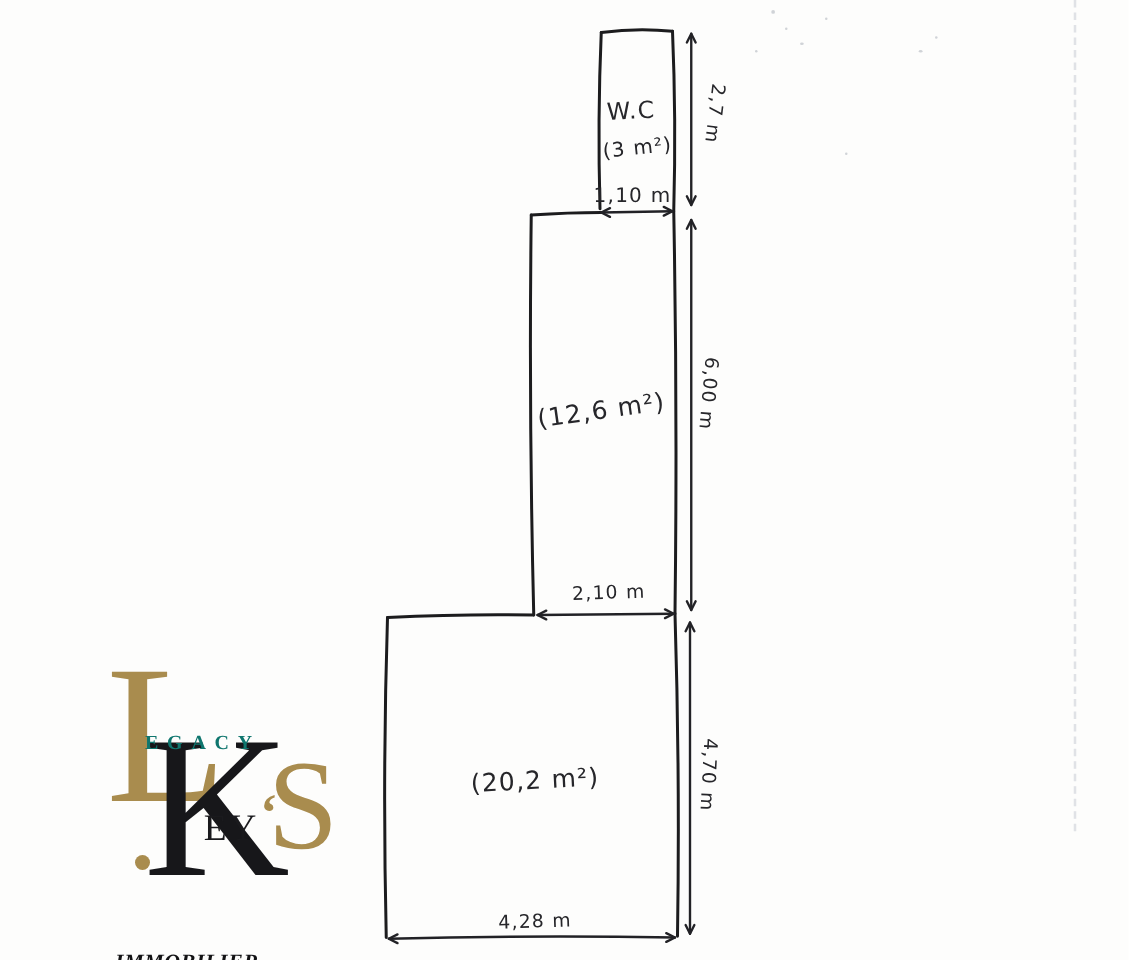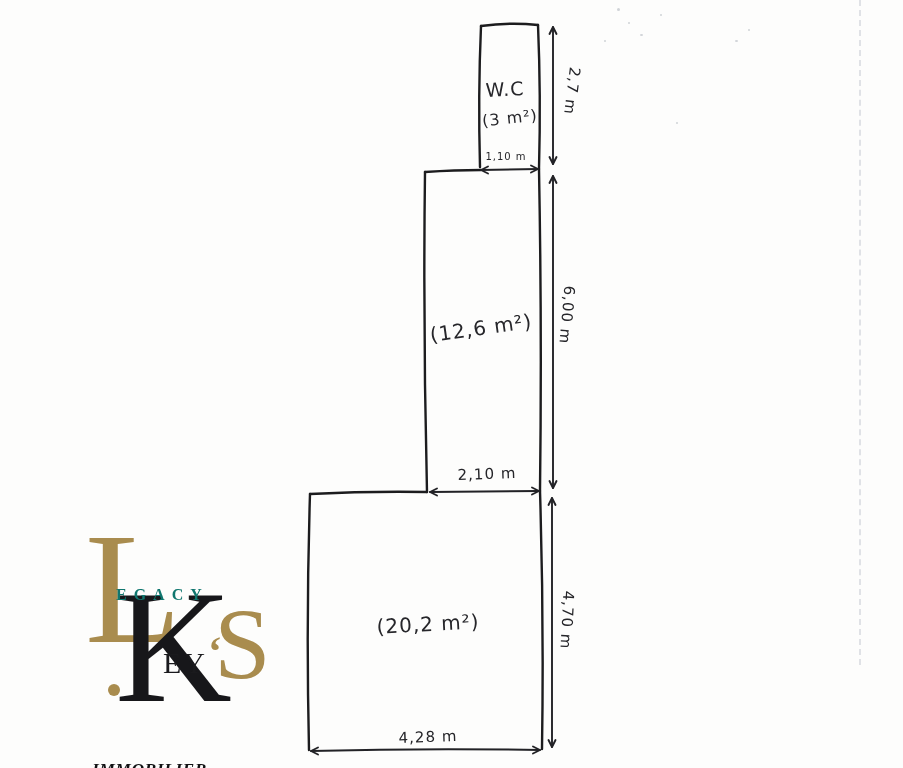--- a/index.html
+++ b/index.html
@@ -100,21 +100,21 @@
       <path d="M549.5,481 L553,488 L556.5,481"></path>
 
       <path d="M552,498 L552,747"></path>
       <path d="M548.5,505 L552,498 L555.5,505"></path>
       <path d="M548.5,740 L552,747 L555.5,740"></path>
     </g>
   </svg>
 
   <div class="lbl" style="left:505px;top:89px;font-size:19px;transform:translate(-50%,-50%) rotate(-3deg);">W.C</div>
   <div class="lbl" style="left:510px;top:118px;font-size:16px;transform:translate(-50%,-50%) rotate(-6deg);">(3 m²)</div>
-  <div class="lbl" style="left:506px;top:156px;font-size:10px;">1,10 m</div>
+  <div class="lbl" style="left:506px;top:156px;font-size:16px;">1,10 m</div>
   <div class="lbl rot" style="left:572px;top:91px;font-size:15px;transform:translate(-50%,-50%) rotate(97deg);">2,7 m</div>
 
   <div class="lbl" style="left:481px;top:328px;font-size:20px;transform:translate(-50%,-50%) rotate(-8deg);">(12,6 m²)</div>
   <div class="lbl" style="left:487px;top:474px;font-size:15px;transform:translate(-50%,-50%) rotate(-2deg);">2,10 m</div>
   <div class="lbl rot" style="left:567px;top:315px;font-size:15px;transform:translate(-50%,-50%) rotate(95deg);">6,00 m</div>
 
   <div class="lbl" style="left:428px;top:624px;font-size:20px;transform:translate(-50%,-50%) rotate(-3deg);">(20,2 m²)</div>
   <div class="lbl" style="left:428px;top:737px;font-size:15px;transform:translate(-50%,-50%) rotate(-2deg);">4,28 m</div>
   <div class="lbl rot" style="left:567px;top:620px;font-size:15px;transform:translate(-50%,-50%) rotate(93deg);">4,70 m</div>
 

